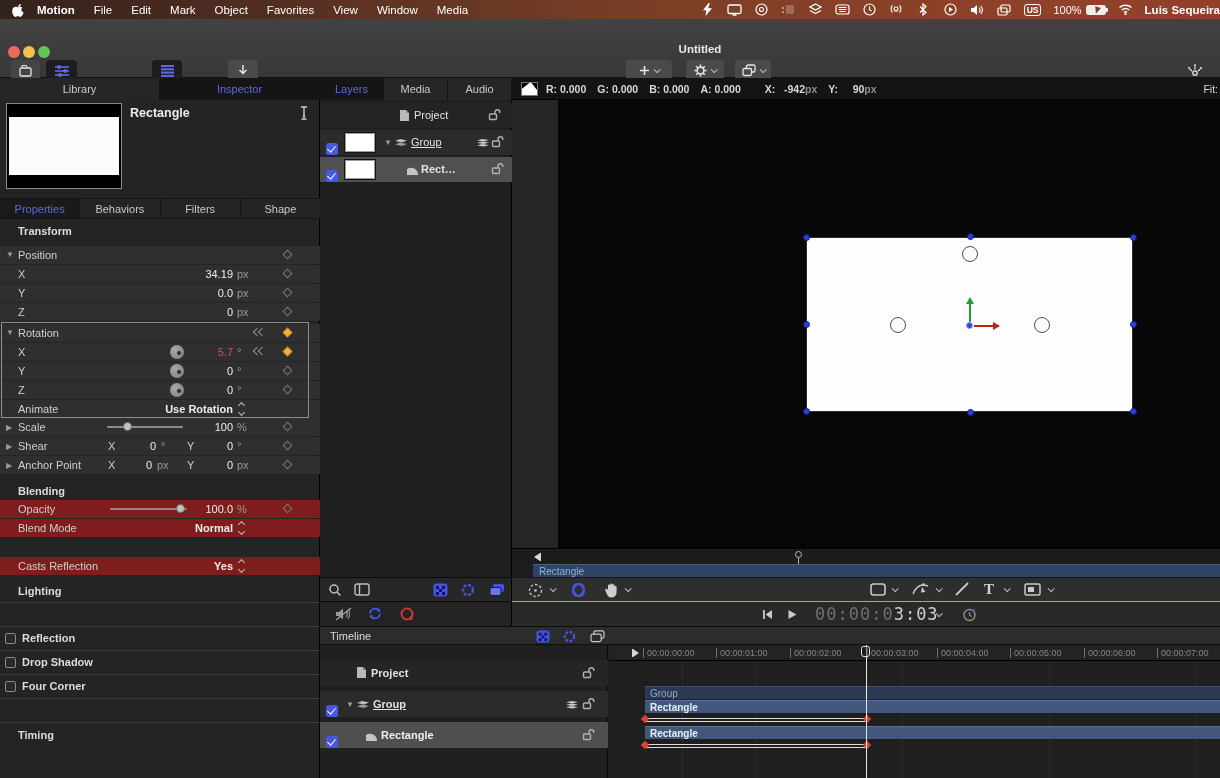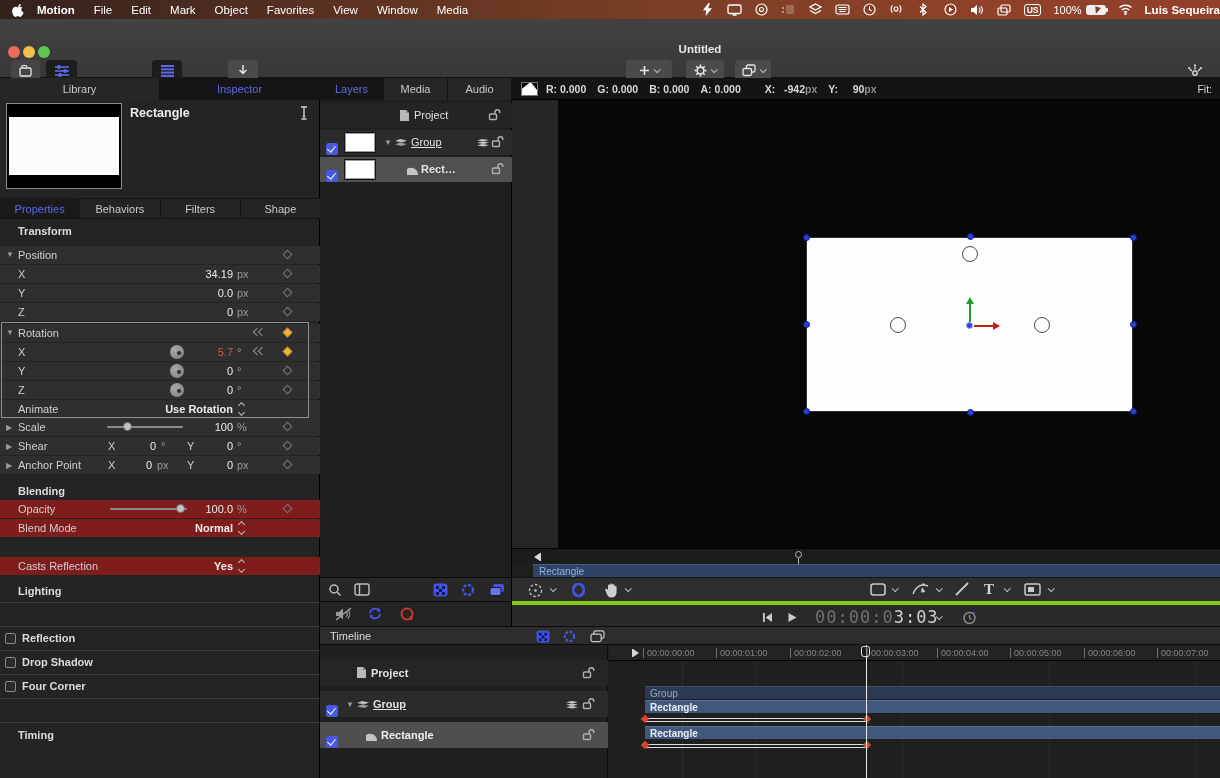--- a/index.html
+++ b/index.html
@@ -96,21 +96,21 @@
   .axis-red { position:absolute; width:20px; height:2px; background:#c32110; }
   .axis-red:before { content:""; position:absolute; right:-6px; top:-3px; border-top:4px solid transparent; border-bottom:4px solid transparent; border-left:7px solid #c32110; }
   .anchor-dot { position:absolute; width:7px; height:7px; border-radius:50%; background:#3246e0; border:1px solid #93a0f0; }
 
   .mini-strip { position:absolute; left:512px; top:548px; width:708px; height:16px; background:#1c1c1c; border-top:1px solid #000; }
   .mini-bar { position:absolute; left:533px; top:564px; width:687px; height:13px; background:#2e4366; color:#8fb0d8; font-size:10px; padding-left:6px; line-height:13px; border-top:1px solid #46engine; border-top:1px solid #465f8a; }
   .pin { position:absolute; width:7px; height:7px; border:1.4px solid #b9b9b9; border-radius:50%; background:transparent; }
   .pin:after { content:""; position:absolute; left:2px; top:6px; width:1.4px; height:6px; background:#b9b9b9; }
 
   .canvas-tools { position:absolute; left:512px; top:577px; width:708px; height:24px; background:#2e2e2e; border-top:1px solid #161616; display:block; }
-  .transport { position:absolute; left:512px; top:601px; width:708px; height:25px; background:#292929; border-top:4px solid #84cc16; }
+  .transport { position:absolute; left:512px; top:601px; width:708px; height:25px; background:#292929; border-top:1px solid #84cc16; }
   .tc { font-family:"DejaVu Sans Mono", monospace; font-size:17px; letter-spacing:1px; }
   .tc-dim { color:#6f6f6f; } .tc-bright { color:#cfcfcf; }
 
   
   .tl-header { position:absolute; left:320px; top:626px; width:900px; height:19px; background:#2c2c2c; border-top:1px solid #0c0c0c; border-bottom:1px solid #0c0c0c; display:flex; align-items:center; }
   .tl-left { position:absolute; left:320px; top:645px; width:288px; height:133px; background:#202020; border-right:1px solid #0a0a0a; }
   .tlrow { position:absolute; left:0; width:288px; height:26px; display:flex; align-items:center; }
   .tracks { position:absolute; left:609px; top:645px; width:611px; height:133px; background:#1f1f1f;
     background-image:repeating-linear-gradient(90deg, transparent 0 72.5px, #2a2a2a 72.5px 73.5px); }
   .ruler { position:absolute; left:609px; top:645px; width:611px; height:16px; background:#232323; border-bottom:1px solid #000; }
@@ -344,21 +344,21 @@
   <div class="ptab" style="left:448px;width:64px">Audio</div>
 
   <div class="info-bar">
     <span class="swatch"></span>
     <span class="ib-pair"><span>R:</span> <span>0.000</span></span>
     <span class="ib-pair"><span>G:</span> <span>0.000</span></span>
     <span class="ib-pair"><span>B:</span> <span>0.000</span></span>
     <span class="ib-pair" style="margin-right:24px"><span>A:</span> <span>0.000</span></span>
     <span class="ib-pair"><span>X:</span>&nbsp;&nbsp;&nbsp;<span>-942</span><span class="ib-unit">px</span></span>
     <span class="ib-pair"><span>Y:</span>&nbsp;&nbsp;&nbsp;&nbsp;&nbsp;<span>90</span><span class="ib-unit">px</span></span>
-    <span style="margin-left:auto;margin-right:8px">Fit:</span>
+    <span style="margin-left:auto;margin-right:2px">Fit:</span>
   </div>
 
   <div class="inspector-panel">
     <div class="preview-box">
         <div class="pv-inner"></div>
       </div>
     <div class="insp-title">Rectangle</div>
     <div class="abs" style="left:298px;top:6px">
       <svg width="12" height="15" viewBox="0 0 12 15">
           <path d="M3 1h6M6 1v9M3.5 13h5" stroke="#cfcfcf" stroke-width="1.4"></path>

